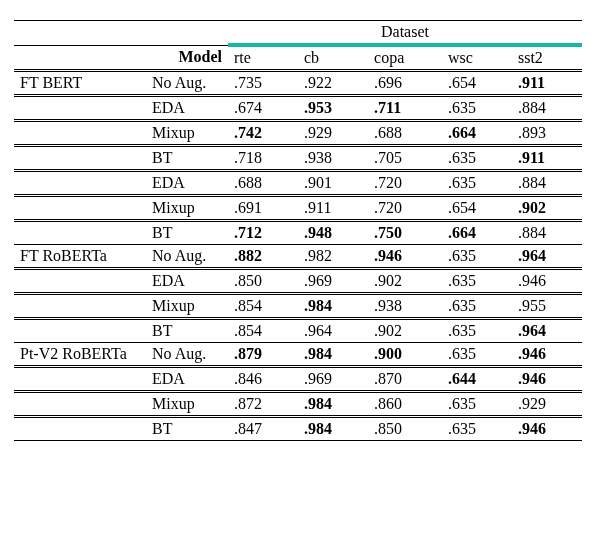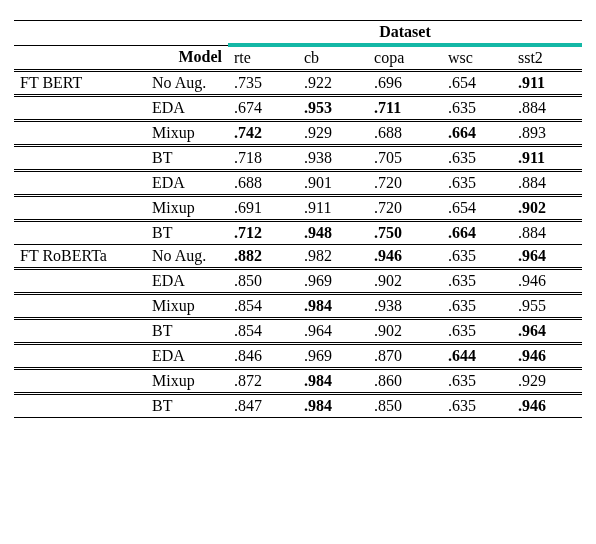--- a/index.html
+++ b/index.html
@@ -22,21 +22,21 @@
   .top-rule td, .top-rule th { border-top: 1.5px solid #000; }
   .dbl-rule td, .dbl-rule th { border-top: 3px double #000; }
   .bot-rule td, .bot-rule th { border-bottom: 1.5px solid #000; }
   .group-sep td, .group-sep th { border-top: 1px solid #000; }
   .center { text-align: center; }
   .b { font-weight: bold; text-align: right; }
   .num { text-align: left; white-space: nowrap; font-variant-numeric: tabular-nums; }
   .model-col { white-space: nowrap; width: 120px; }
   .aug-col { white-space: nowrap; width: 70px; }
   .dataset-header {
-    font-weight: bold;
+    font-weight: normal;
     text-align: center;
   }
   .cmid {
     border-top: 4px solid #14b8a6;
   }
 </style>
 </head>
 <body>
 
 <table>
@@ -148,20 +148,29 @@
       </tr>
       <tr>
         <td class="model-col"></td>
         <td class="aug-col">BT</td>
         <td class="num">.854</td>
         <td class="num">.964</td>
         <td class="num">.902</td>
         <td class="num">.635</td>
         <td class="num b">.964</td>
       </tr>
+      <tr class="group-sep">
+        <td class="model-col">Pt-V2 RoBERTa</td>
+        <td class="aug-col">No Aug.</td>
+        <td class="num b">.879</td>
+        <td class="num b">.984</td>
+        <td class="num b">.900</td>
+        <td class="num">.635</td>
+        <td class="num b">.946</td>
+      </tr>
       <tr>
         <td class="model-col"></td>
         <td class="aug-col">EDA</td>
         <td class="num">.846</td>
         <td class="num">.969</td>
         <td class="num">.870</td>
         <td class="num b">.644</td>
         <td class="num b">.946</td>
       </tr>
       <tr>

